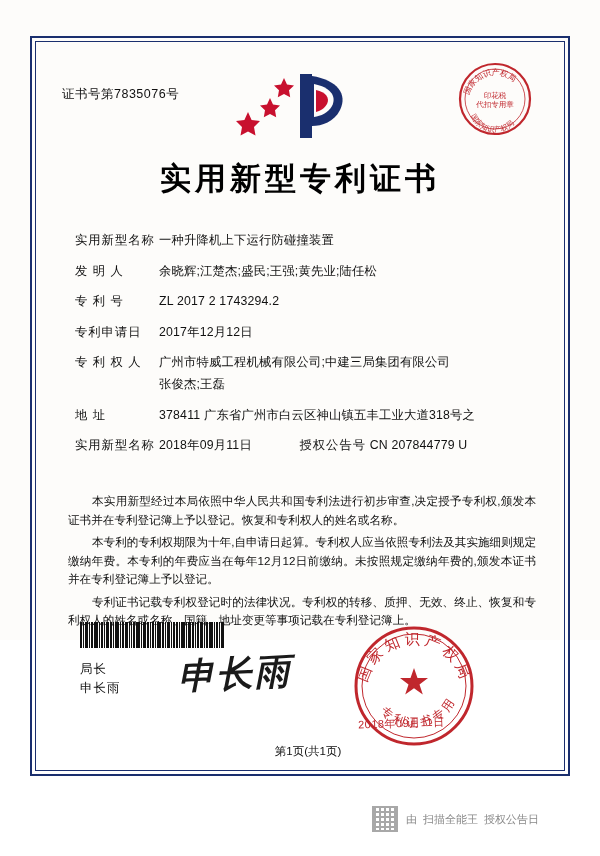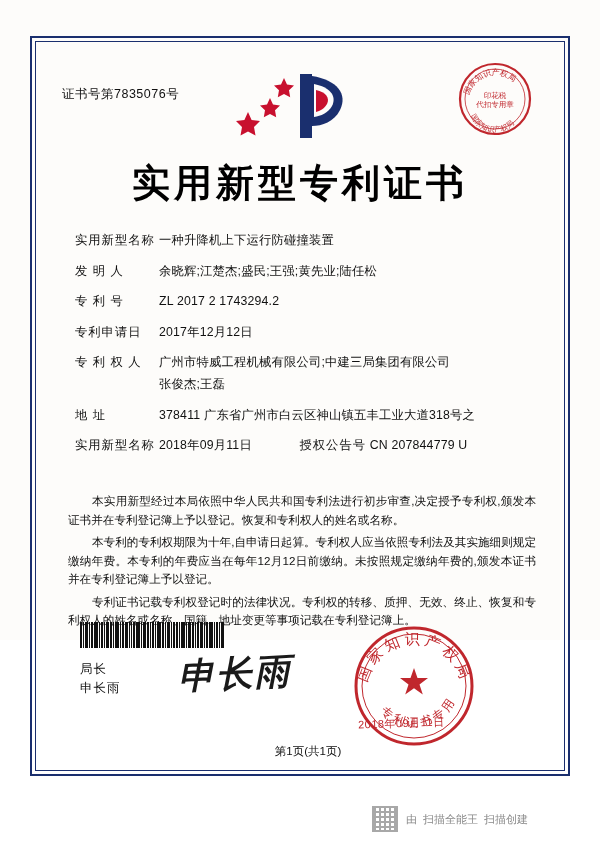--- a/index.html
+++ b/index.html
@@ -81,21 +81,21 @@
   .seal-top svg { display: block; }
 
   .doc-title {
     position: absolute;
     left: 0;
     top: 158px;
     width: 600px;
     text-align: center;
     font-family: "DejaVu Serif", serif;
     font-weight: bold;
-    font-size: 38px;
+    font-size: 31px;
     letter-spacing: 4px;
     color: #000;
   }
 
   .fields {
     position: absolute;
     left: 68px;
     top: 232px;
     width: 470px;
     font-size: 12.3px;
@@ -360,17 +360,17 @@
       </text>
     </svg>
   </div>
   <div class="seal-date">2018年09月11日</div>
 
   <div class="page-num">第1页(共1页)</div>
 
   <div class="footer">
     <div class="qr"></div>
     <div class="footer-text">
-      <span>由</span><span>扫描全能王</span><span>扫描创建</span>
+      <span>由</span><span>扫描全能王</span><span>授权公告日</span>
     </div>
   </div>
 
 </div>
 
 </body></html>

